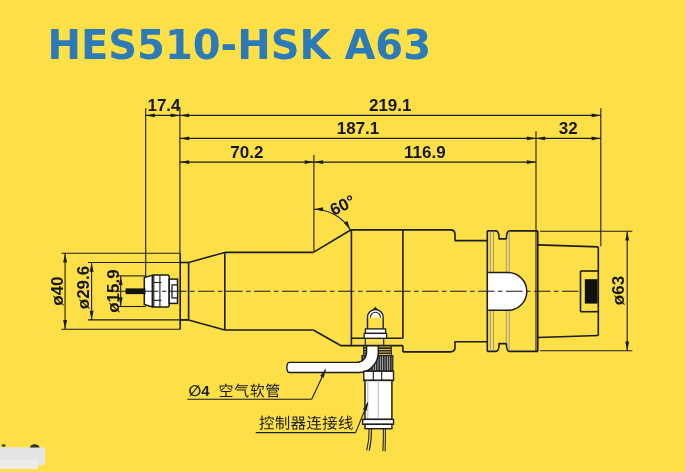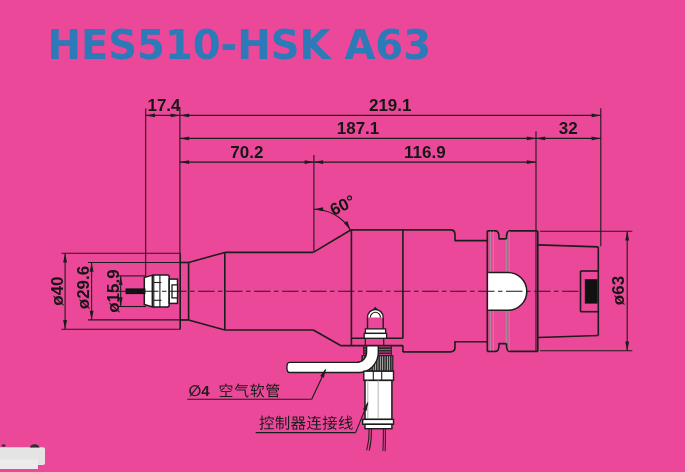--- a/index.html
+++ b/index.html
@@ -1,16 +1,16 @@
 <!DOCTYPE html>
 <html><head>
 <meta charset="utf-8">
 <style>
   html,body{margin:0;padding:0;background:#ffffff;}
-  #stage{position:relative;width:685px;height:472px;background:#ec4899;overflow:hidden;
+  #stage{position:relative;width:685px;height:472px;background:#fde047;overflow:hidden;
          font-family:"Liberation Sans","DejaVu Sans",sans-serif;}
   svg{display:block;}
   .dimtxt{font-family:"Liberation Sans","DejaVu Sans",sans-serif;font-weight:bold;font-size:17px;fill:#161616;}
   .titletxt{font-family:"DejaVu Sans","Liberation Sans",sans-serif;font-weight:bold;font-size:40px;}
   .callouttxt{font-family:"Liberation Sans","DejaVu Sans",sans-serif;font-weight:bold;font-size:15px;fill:#1d1d1d;}
 </style>
 </head>
 <body>
 
 <div id="stage">

